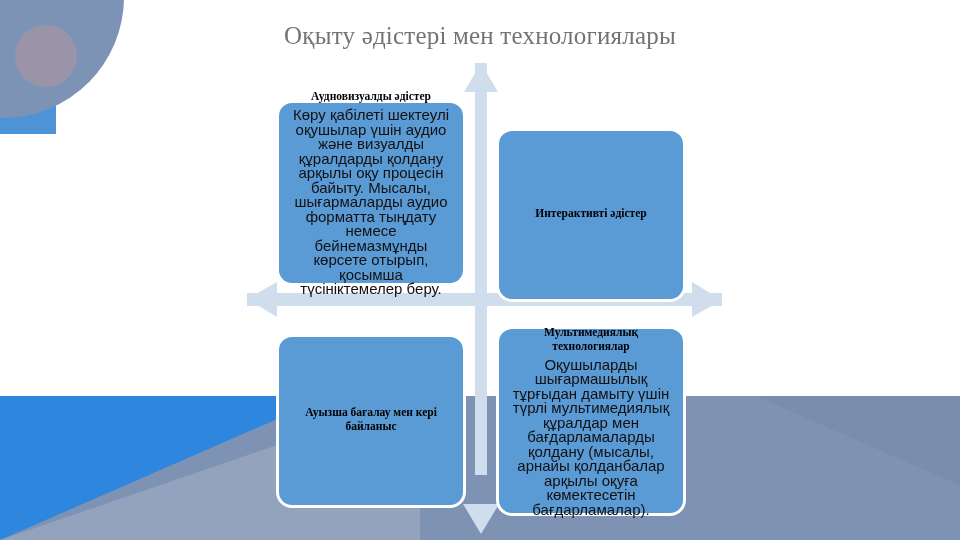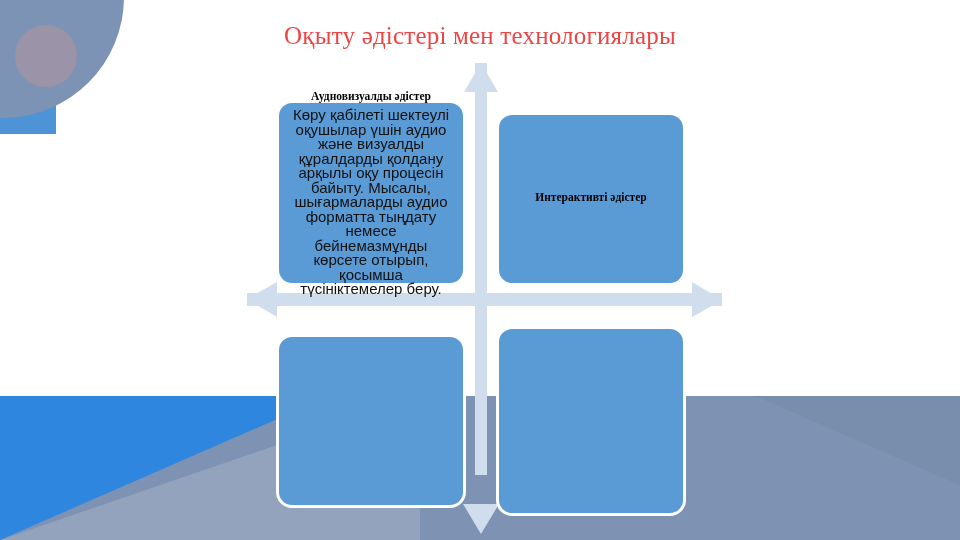--- a/index.html
+++ b/index.html
@@ -72,21 +72,21 @@
 
   
   #title {
     position: absolute;
     left: 0; top: 20px;
     width: 960px;
     text-align: center;
     font-family: "Liberation Serif", "DejaVu Serif", serif;
     font-size: 25px;
     line-height: 32px;
-    color: #ef4444;
+    color: #737373;
     letter-spacing: .2px;
     white-space: nowrap;
   }
 
   
   #cross { position: absolute; left: 0; top: 0; width: 960px; height: 540px; }
 
   
   .card {
     position: absolute;
@@ -110,21 +110,21 @@
     margin-bottom: 5px;
     color: #000000;
   }
   .card-body {
     font-size: 15px;
     line-height: 14.5px;
     color: #111111;
   }
 
   #card-av    { left: 276px; top: 100px; width: 190px; height: 186px; }
-  #card-inter { left: 496px; top: 112px; width: 190px; height: 174px; }
+  #card-inter { left: 496px; top: 128px; width: 190px; height: 174px; }
   #card-oral  { left: 276px; top: 334px; width: 190px; height: 174px; }
   #card-multi { left: 496px; top: 326px; width: 190px; height: 190px; }
 </style>
 </head>
 <body>
 
 <div id="slide">
 
   <div class="deco" id="deco-tl-rect"></div>
   <div class="deco" id="deco-tl-quarter"></div>
@@ -155,18 +155,21 @@
   <div class="card" id="card-av">
     <div class="card-title">Аудновизуалды әдістер</div>
     <div class="card-body">Көру қабілеті шектеулі оқушылар үшін аудио және визуалды құралдарды қолдану арқылы оқу процесін байыту. Мысалы, шығармаларды аудио форматта тыңдату немесе бейнемазмұнды көрсете отырып, қосымша түсініктемелер беру.</div>
   </div>
 
   <div class="card" id="card-inter">
     <div class="card-title">Интерактивті әдістер</div>
   </div>
 
   <div class="card" id="card-oral">
+    <div class="card-title">Ауызша бағалау мен кері байланыс</div>
   </div>
 
   <div class="card" id="card-multi">
+    <div class="card-title">Мультимедиялық технологиялар</div>
+    <div class="card-body">Оқушыларды шығармашылық тұрғыдан дамыту үшін түрлі мультимедиялық құралдар мен бағдарламаларды қолдану (мысалы, арнайы қолданбалар арқылы оқуға көмектесетін бағдарламалар).</div>
   </div>
 
 </div>
 
 </body></html>

